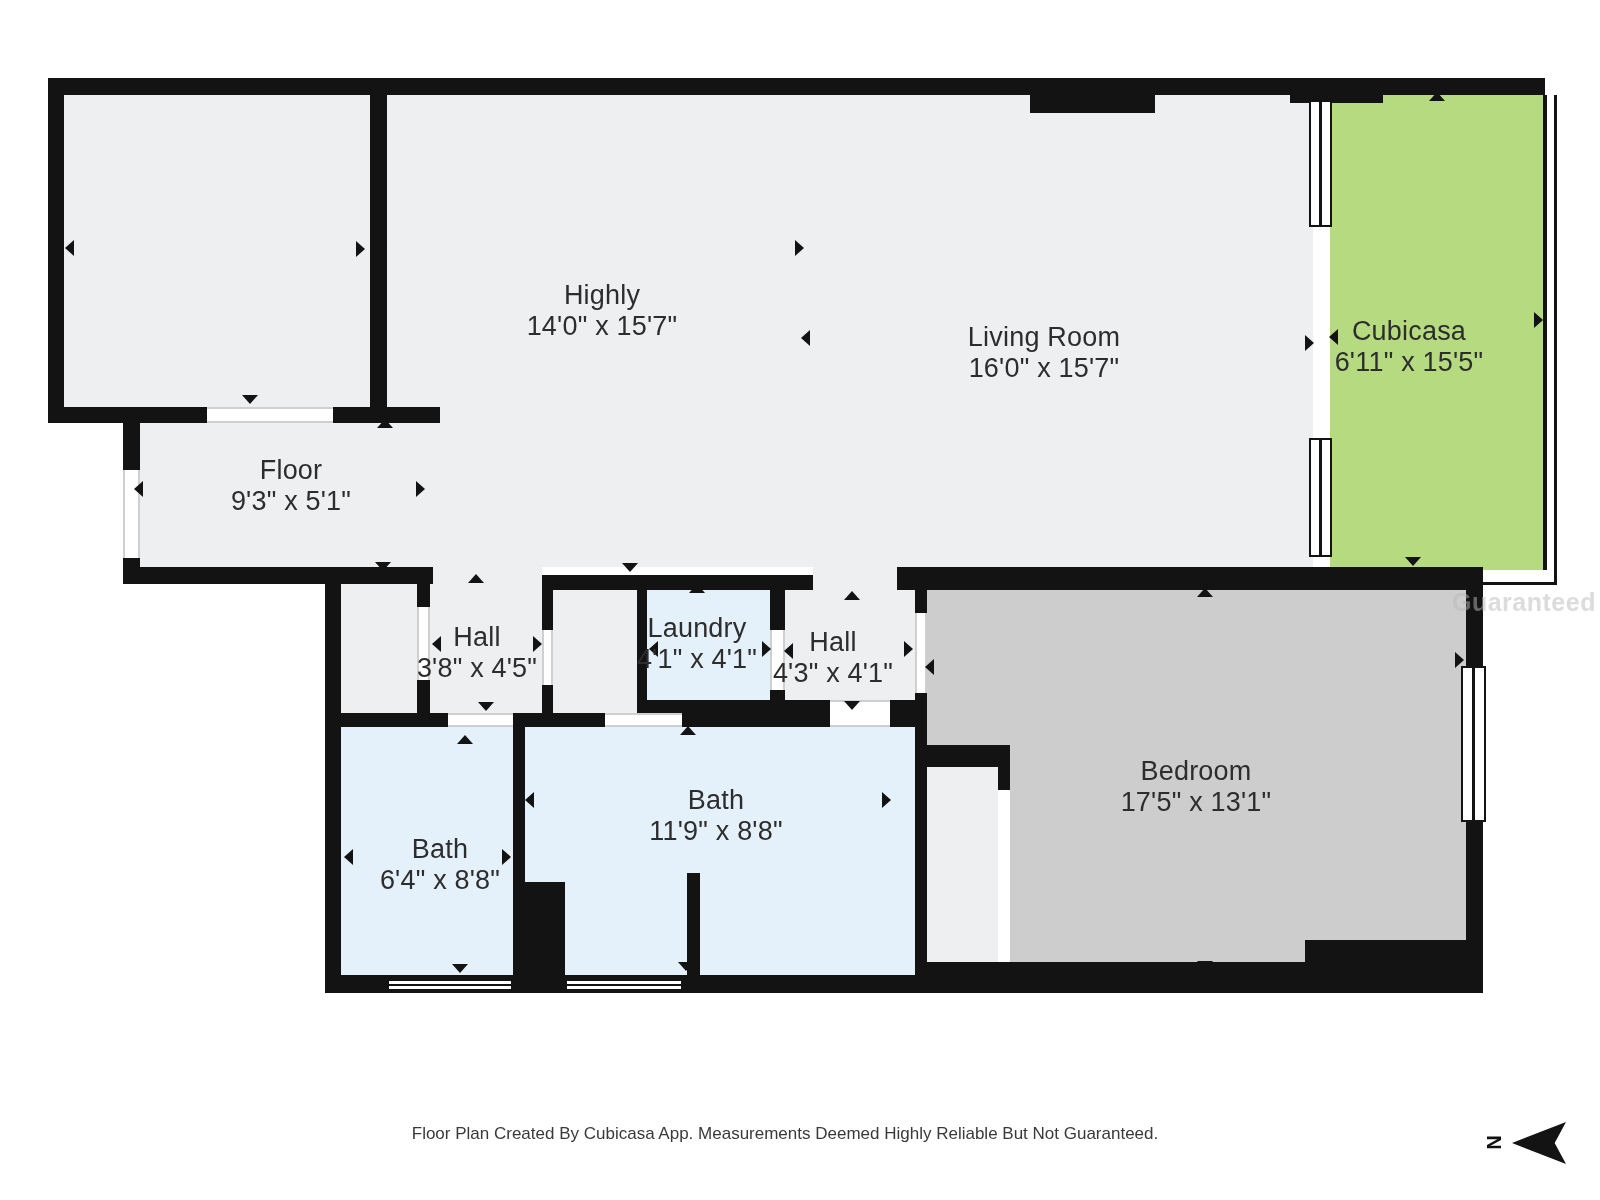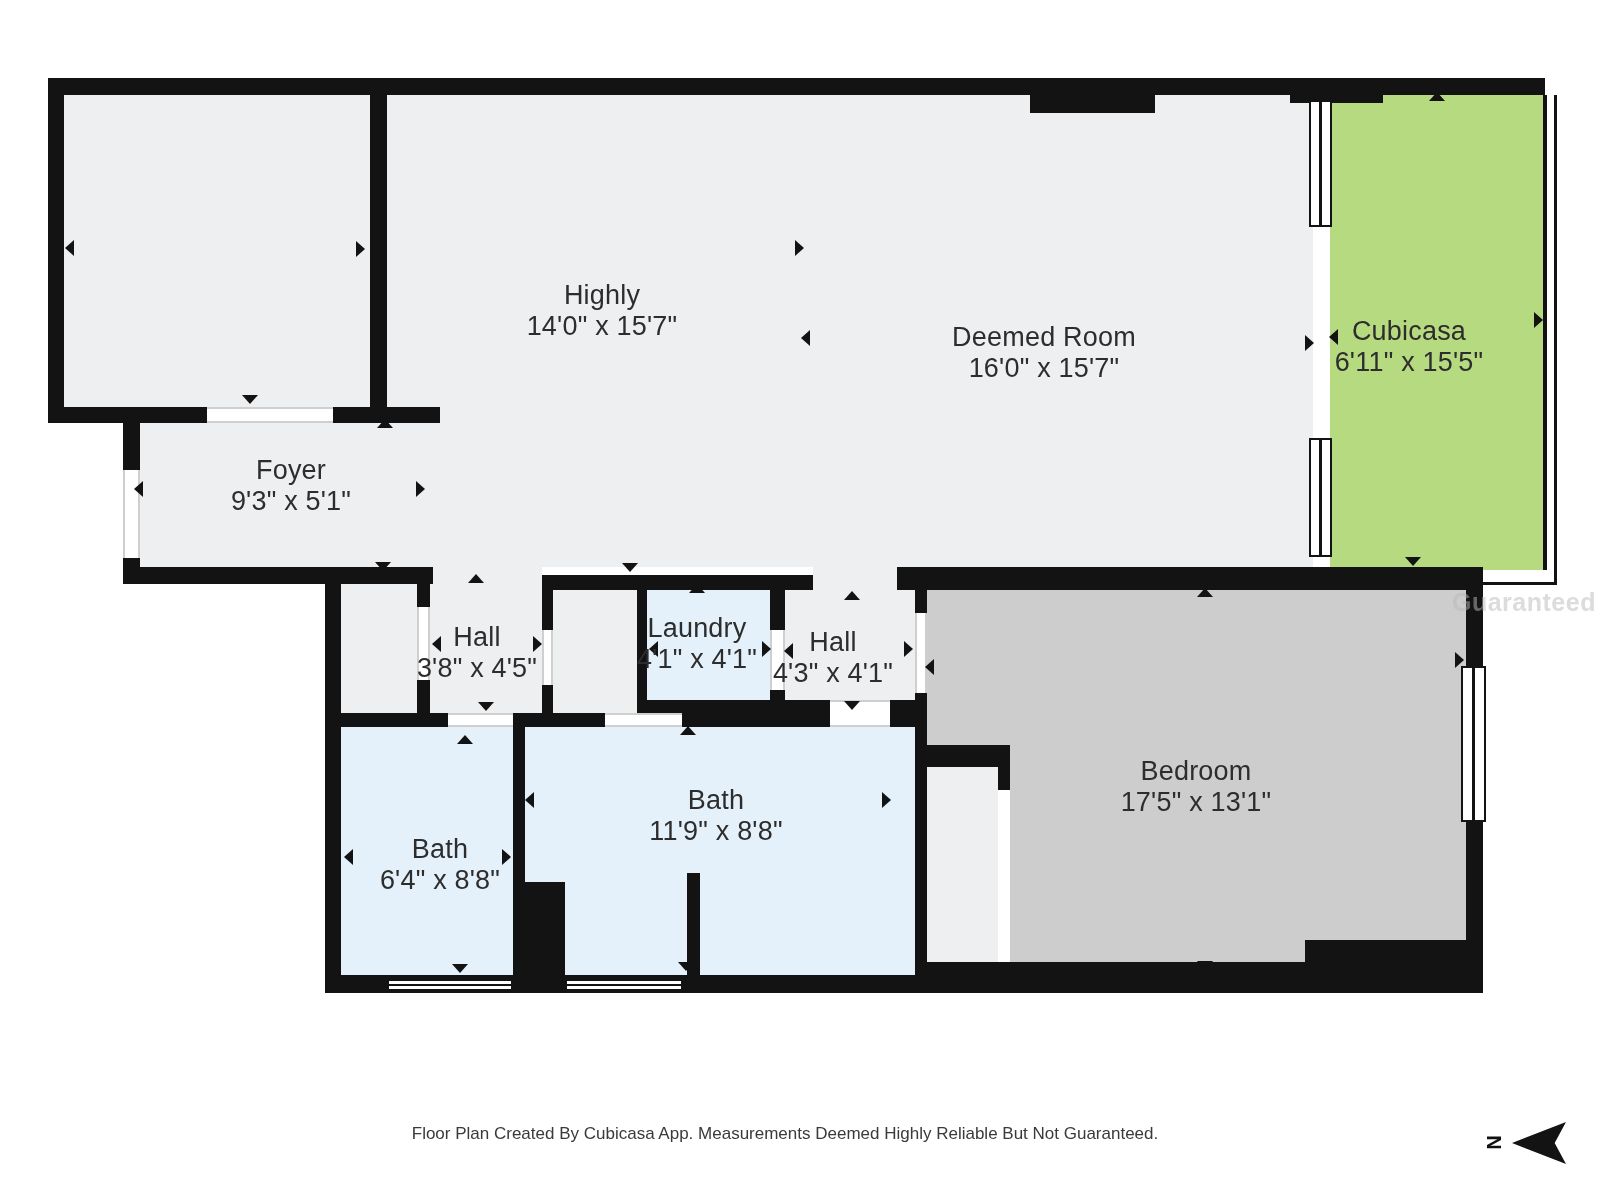--- a/index.html
+++ b/index.html
@@ -159,29 +159,29 @@
   <div class="arr ar" style="left:882px;top:792px;"></div>
   <div class="arr ar" style="left:1305px;top:335px;"></div>
   <div class="arr ar" style="left:1534px;top:312px;"></div>
   <div class="arr ar" style="left:1455px;top:652px;"></div>
 
   <div class="lbl" style="left:452px;top:280px;width:300px;">
     <div>Highly</div>
     <div>14'0" x 15'7"</div>
   </div>
   <div class="lbl" style="left:894px;top:322px;width:300px;">
-    <div>Deemed Room</div>
+    <div>Living Room</div>
     <div>16'0" x 15'7"</div>
   </div>
   <div class="lbl" style="left:1259px;top:316px;width:300px;">
     <div>Cubicasa</div>
     <div>6'11" x 15'5"</div>
   </div>
   <div class="lbl" style="left:141px;top:455px;width:300px;">
-    <div>Foyer</div>
+    <div>Floor</div>
     <div>9'3" x 5'1"</div>
   </div>
   <div class="lbl" style="left:377px;top:622px;width:200px;">
     <div>Hall</div>
     <div>3'8" x 4'5"</div>
   </div>
   <div class="lbl" style="left:597px;top:613px;width:200px;">
     <div>Laundry</div>
     <div>4'1" x 4'1"</div>
   </div>

